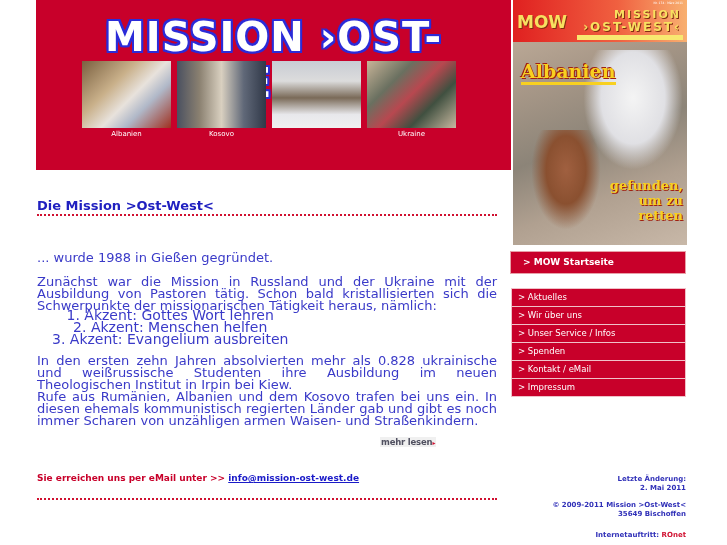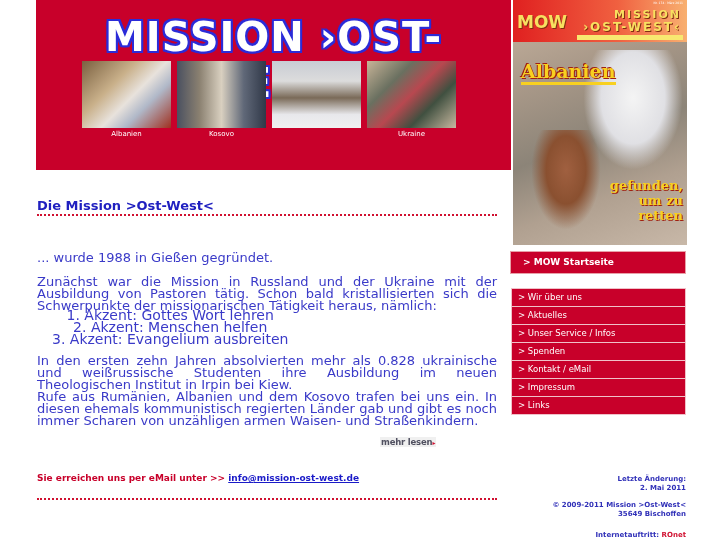--- a/index.html
+++ b/index.html
@@ -110,27 +110,26 @@
 <div class="email-line">
   <span>Sie erreichen uns per eMail unter &gt;&gt; </span><a class="email-link">info@mission-ost-west.de</a>
 </div>
 <div class="dotline" style="top:498px;"></div>
 
 <div class="btn-start">
   <span>&gt;  MOW Startseite</span>
 </div>
 
 <div class="nav">
+  <div class="nav-item">&gt;  Aktuelles</div>
   <div class="nav-item">&gt;  Wir über uns</div>
-  <div class="nav-item">&gt;  Aktuelles</div>
   <div class="nav-item">&gt;  Unser Service / Infos</div>
   <div class="nav-item">&gt;  Spenden</div>
   <div class="nav-item">&gt;  Kontakt / eMail</div>
   <div class="nav-item">&gt;  Impressum</div>
-  <div class="nav-item">&gt;  Links</div>
 </div>
 
 <div class="footer-right" style="top:475px;">
   <div>Letzte Änderung:</div>
   <div>2. Mai 2011</div>
 </div>
 <div class="footer-right" style="top:501px;">
   <div>© 2009-2011 Mission &gt;Ost-West&lt;</div>
   <div>35649 Bischoffen</div>
 </div>

